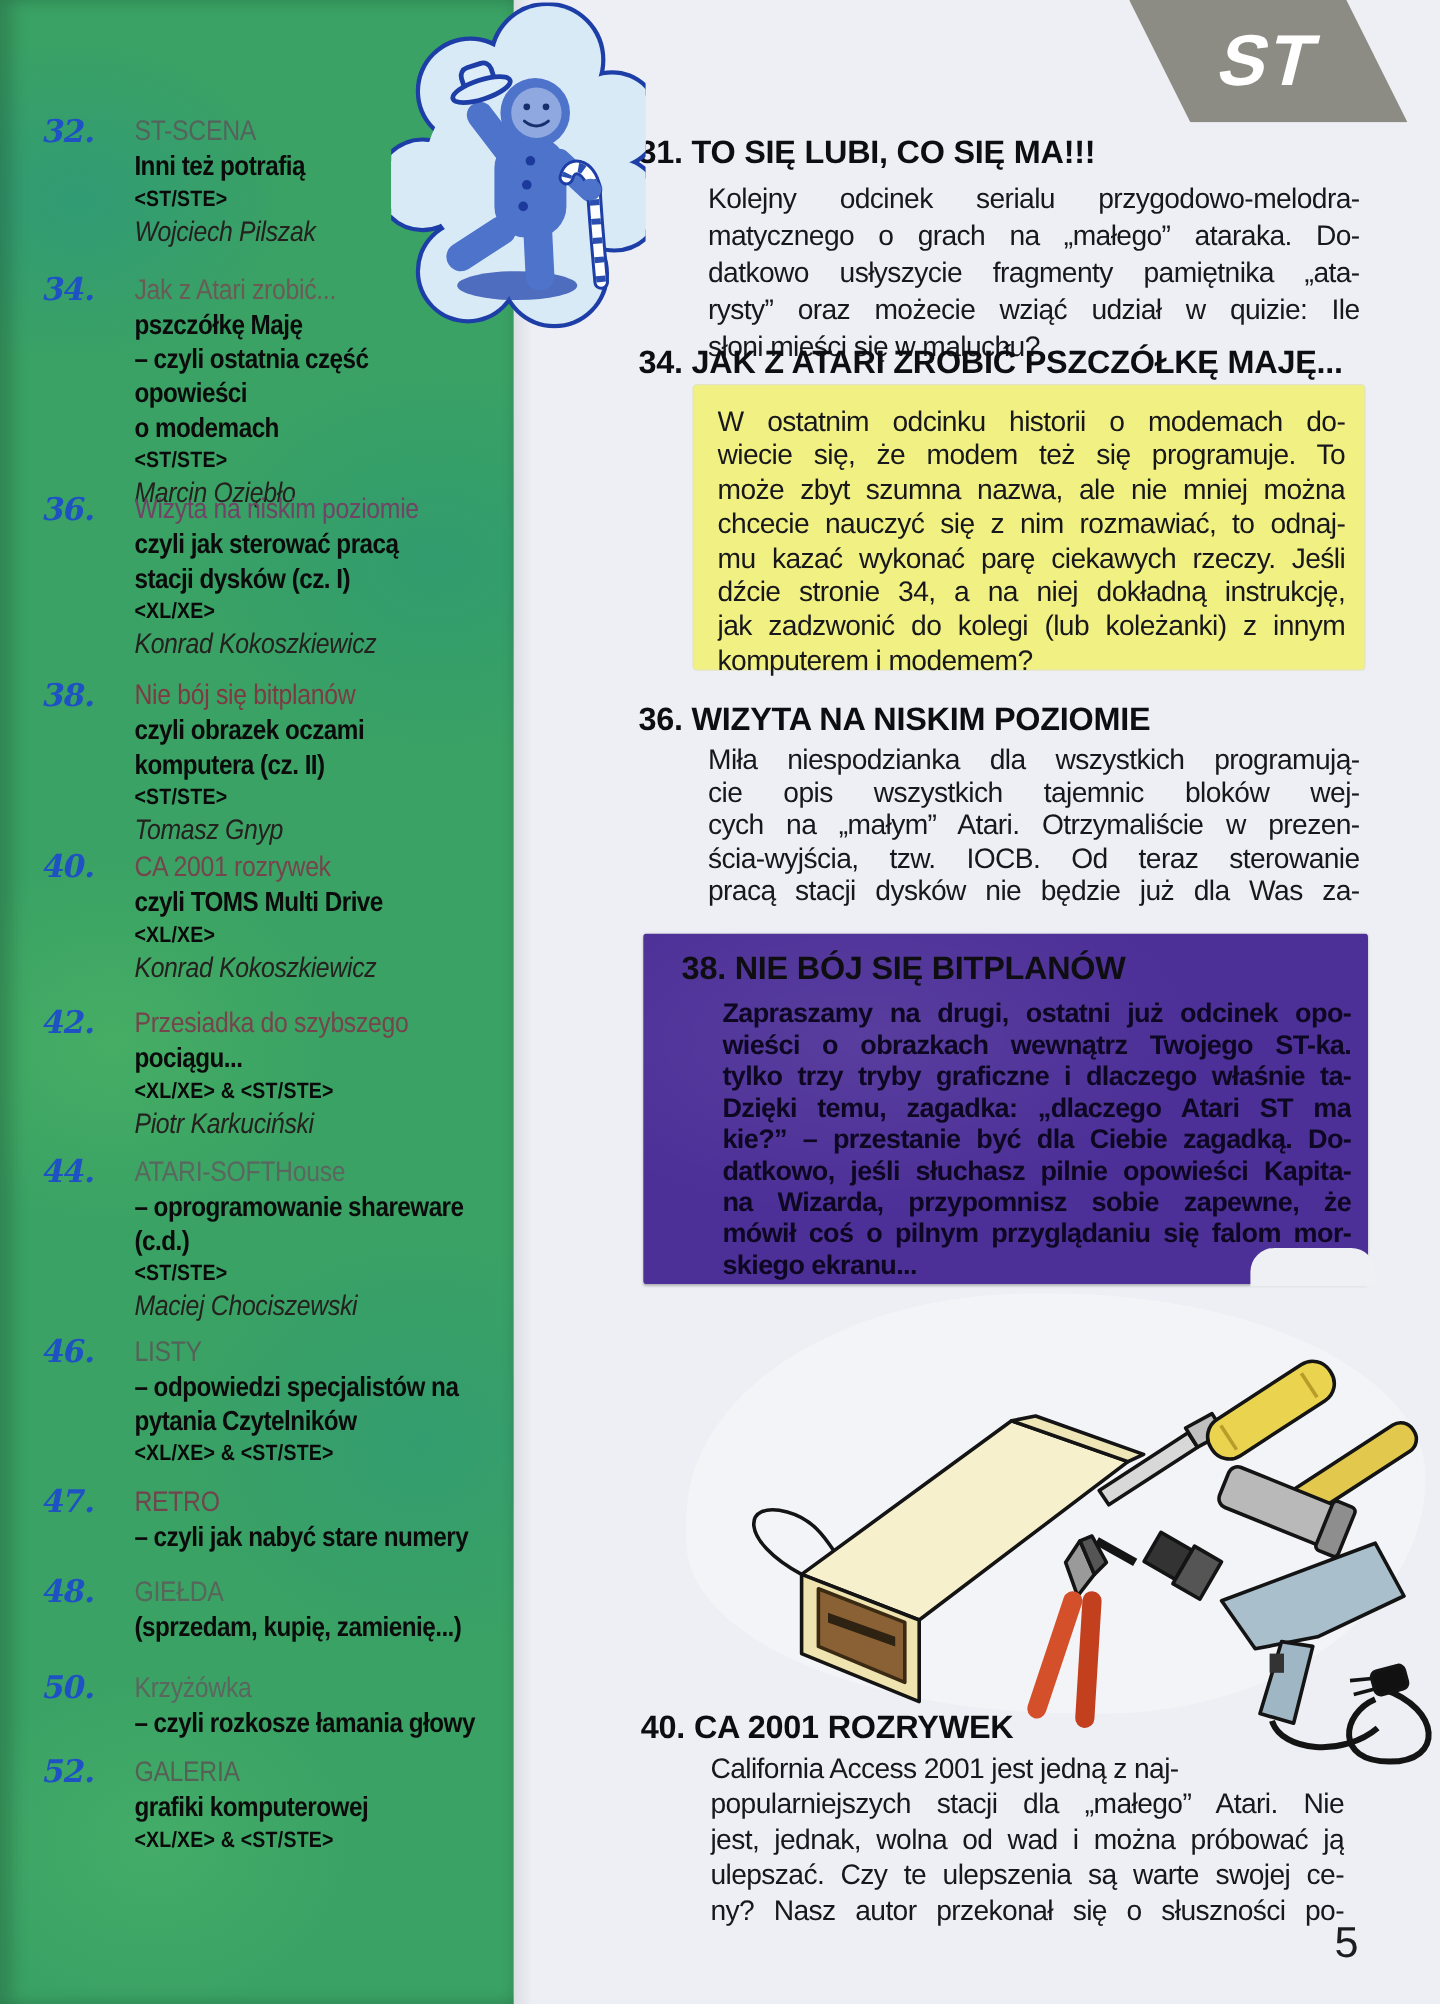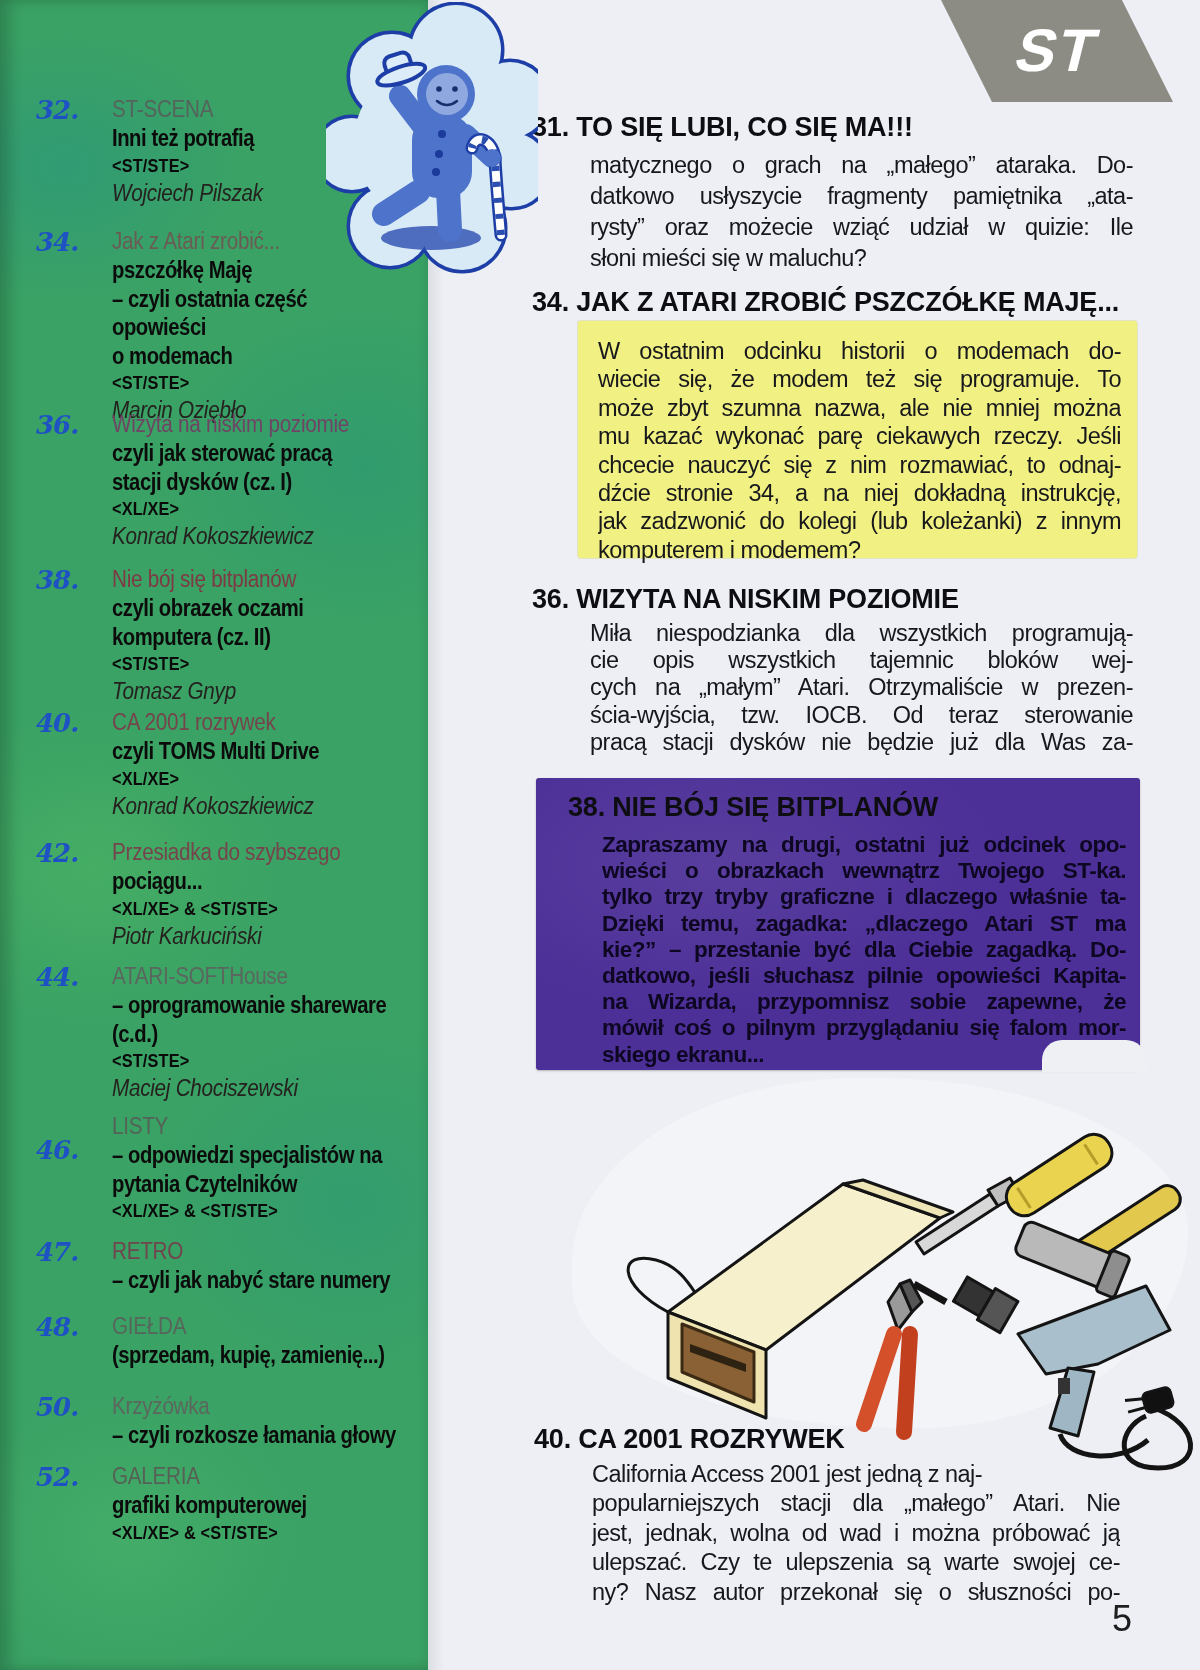--- a/index.html
+++ b/index.html
@@ -137,21 +137,21 @@
           <span class="toc-num" style="color: rgb(30, 82, 196);">44.</span>
           <div class="toc-text">
             <div class="toc-title" style="color: rgb(90, 103, 95);">ATARI-SOFTHouse</div>
             <div class="toc-line">– oprogramowanie shareware</div>
             <div class="toc-line">(c.d.)</div>
             <div class="toc-tags">&lt;ST/STE&gt;</div>
             <div class="toc-author">Maciej Chociszewski</div>
           </div>
         </div>
         <div class="toc-entry" style="top: 1112px;">
-          <span class="toc-num" style="color: rgb(30, 82, 196); margin-top: 23px;">46.</span>
+          <span class="toc-num" style="color: rgb(30, 82, 196);">46.</span>
           <div class="toc-text">
             <div class="toc-title" style="color: rgb(84, 99, 88);">LISTY</div>
             <div class="toc-line">– odpowiedzi specjalistów na</div>
             <div class="toc-line">pytania Czytelników</div>
             <div class="toc-tags">&lt;XL/XE&gt; &amp; &lt;ST/STE&gt;</div>
           </div>
         </div>
         <div class="toc-entry" style="top: 1237px;">
           <span class="toc-num" style="color: rgb(30, 82, 196);">47.</span>
           <div class="toc-text">
@@ -233,33 +233,34 @@
         <path d="M175,233 C172,200 170,175 169,158 C168,138 150,130 146,146" stroke="#ffffff" stroke-width="8" fill="none" stroke-linecap="round"></path>
         <path d="M175,233 C172,200 170,175 169,158 C168,138 150,130 146,146" stroke="#2a4fb0" stroke-width="8" fill="none" stroke-dasharray="5 11" stroke-linecap="butt"></path>
       </g>
       <circle cx="166" cy="156" r="9" fill="#4d73cb"></circle>
     </g>
   </svg>
 
   <div class="sections-layer">
       <div class="sec-heading" style="left: 532px; top: 112px;">31. TO SIĘ LUBI, CO SIĘ MA!!!</div>
       <div class="sec-body" style="left: 590px; top: 150px; width: 543px;">
+        <div class="jline" style="height: 31px; line-height: 31px;">Kolejny odcinek serialu przygodowo-melodra-</div>
         <div class="jline" style="height: 31px; line-height: 31px;">matycznego o grach na „małego” ataraka. Do-</div>
         <div class="jline" style="height: 31px; line-height: 31px;">datkowo usłyszycie fragmenty pamiętnika „ata-</div>
         <div class="jline" style="height: 31px; line-height: 31px;">rysty” oraz możecie wziąć udział w quizie: Ile</div>
         <div class="jline nj" style="height: 31px; line-height: 31px;">słoni mieści się w maluchu?</div>
       </div>
       <div class="hl-box yellow" style="left: 578px; top: 321px; width: 559px; height: 237px; background-color: rgb(241, 241, 131);"></div>
       <div class="sec-heading" style="left: 532px; top: 287px;">34. JAK Z ATARI ZROBIĆ PSZCZÓŁKĘ MAJĘ...</div>
       <div class="sec-body" style="left: 598px; top: 337px; width: 523px;">
         <div class="jline" style="height: 28.4px; line-height: 28.4px;">W ostatnim odcinku historii o modemach do-</div>
         <div class="jline" style="height: 28.4px; line-height: 28.4px;">wiecie się, że modem też się programuje. To</div>
         <div class="jline" style="height: 28.4px; line-height: 28.4px;">może zbyt szumna nazwa, ale nie mniej można</div>
+        <div class="jline" style="height: 28.4px; line-height: 28.4px;">chcecie nauczyć się z nim rozmawiać, to odnaj-</div>
         <div class="jline" style="height: 28.4px; line-height: 28.4px;">mu kazać wykonać parę ciekawych rzeczy. Jeśli</div>
-        <div class="jline" style="height: 28.4px; line-height: 28.4px;">chcecie nauczyć się z nim rozmawiać, to odnaj-</div>
         <div class="jline" style="height: 28.4px; line-height: 28.4px;">dźcie stronie 34, a na niej dokładną instrukcję,</div>
         <div class="jline" style="height: 28.4px; line-height: 28.4px;">jak zadzwonić do kolegi (lub koleżanki) z innym</div>
         <div class="jline nj" style="height: 28.4px; line-height: 28.4px;">komputerem i modemem?</div>
       </div>
       <div class="sec-heading" style="left: 532px; top: 584px;">36. WIZYTA NA NISKIM POZIOMIE</div>
       <div class="sec-body" style="left: 590px; top: 620px; width: 543px;">
         <div class="jline" style="height: 27.2px; line-height: 27.2px;">Miła niespodzianka dla wszystkich programują-</div>
         <div class="jline" style="height: 27.2px; line-height: 27.2px;">cie opis wszystkich tajemnic bloków wej-</div>
         <div class="jline" style="height: 27.2px; line-height: 27.2px;">cych na „małym” Atari. Otrzymaliście w prezen-</div>
         <div class="jline" style="height: 27.2px; line-height: 27.2px;">ścia-wyjścia, tzw. IOCB. Od teraz sterowanie</div>

